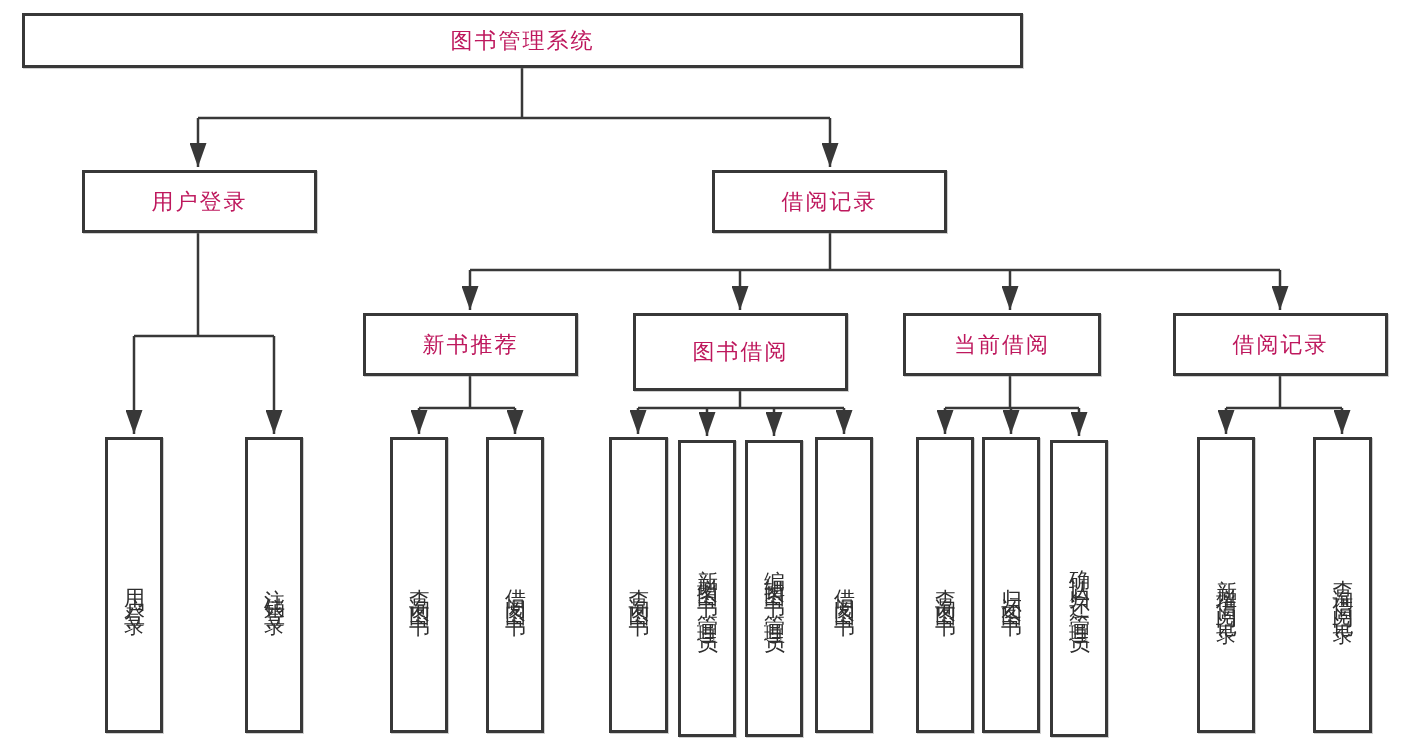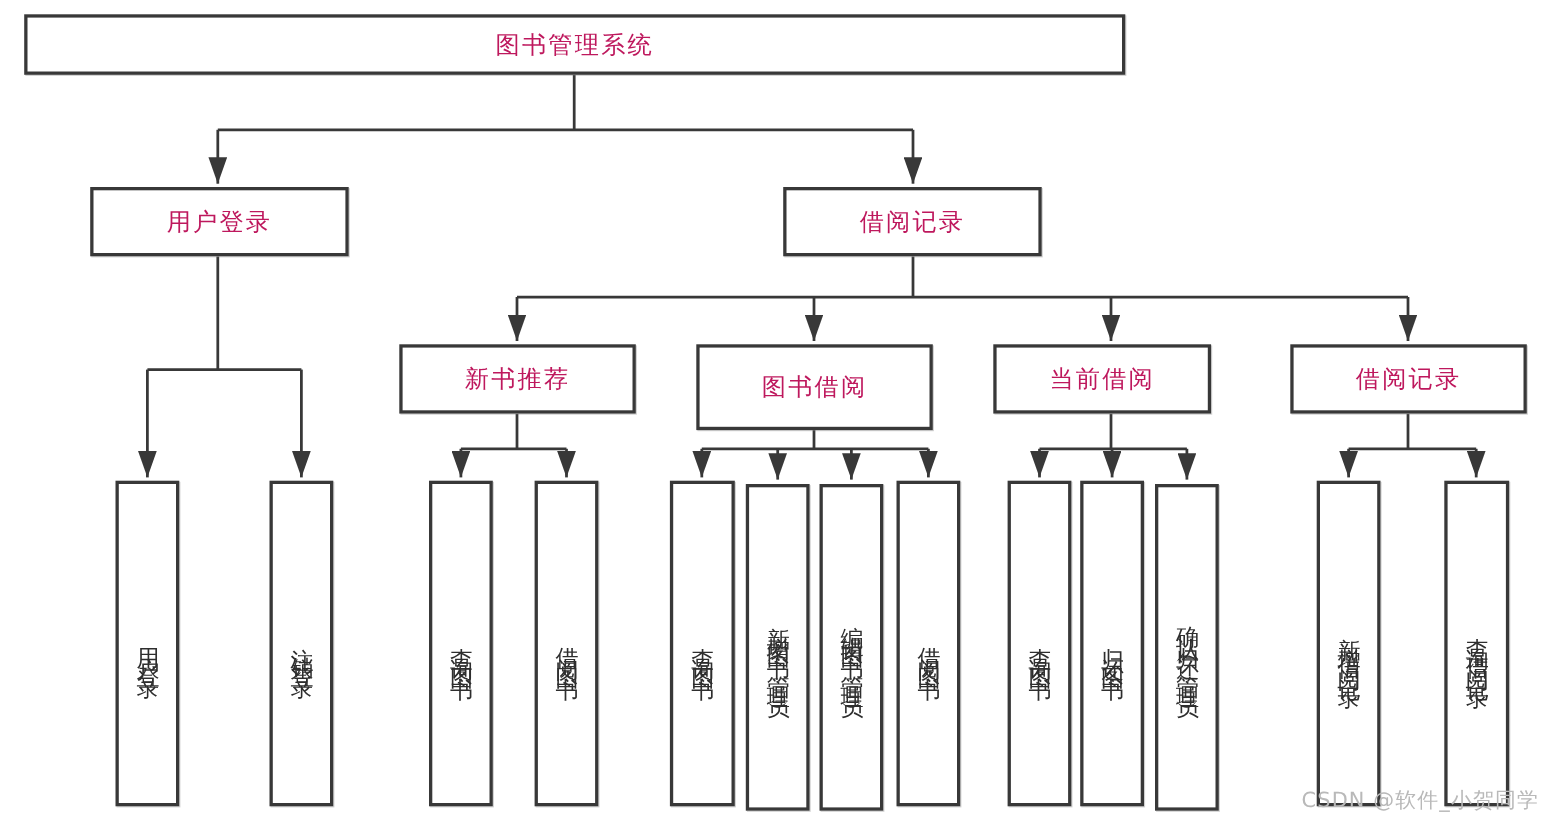--- a/index.html
+++ b/index.html
@@ -173,15 +173,14 @@
     <span class="vlabel">确认归还（管理员）</span>
   </div>
 
   <div class="node" style="left:1197px; top:437px; width:58px; height:296px;">
     <span class="vlabel">新增借阅记录</span>
   </div>
   <div class="node" style="left:1313px; top:437px; width:59px; height:296px;">
     <span class="vlabel">查询借阅记录</span>
   </div>
 
-  <div class="watermark">CSDN @软件_小贺同学</div>
 
 </div>
 
 </body></html>

